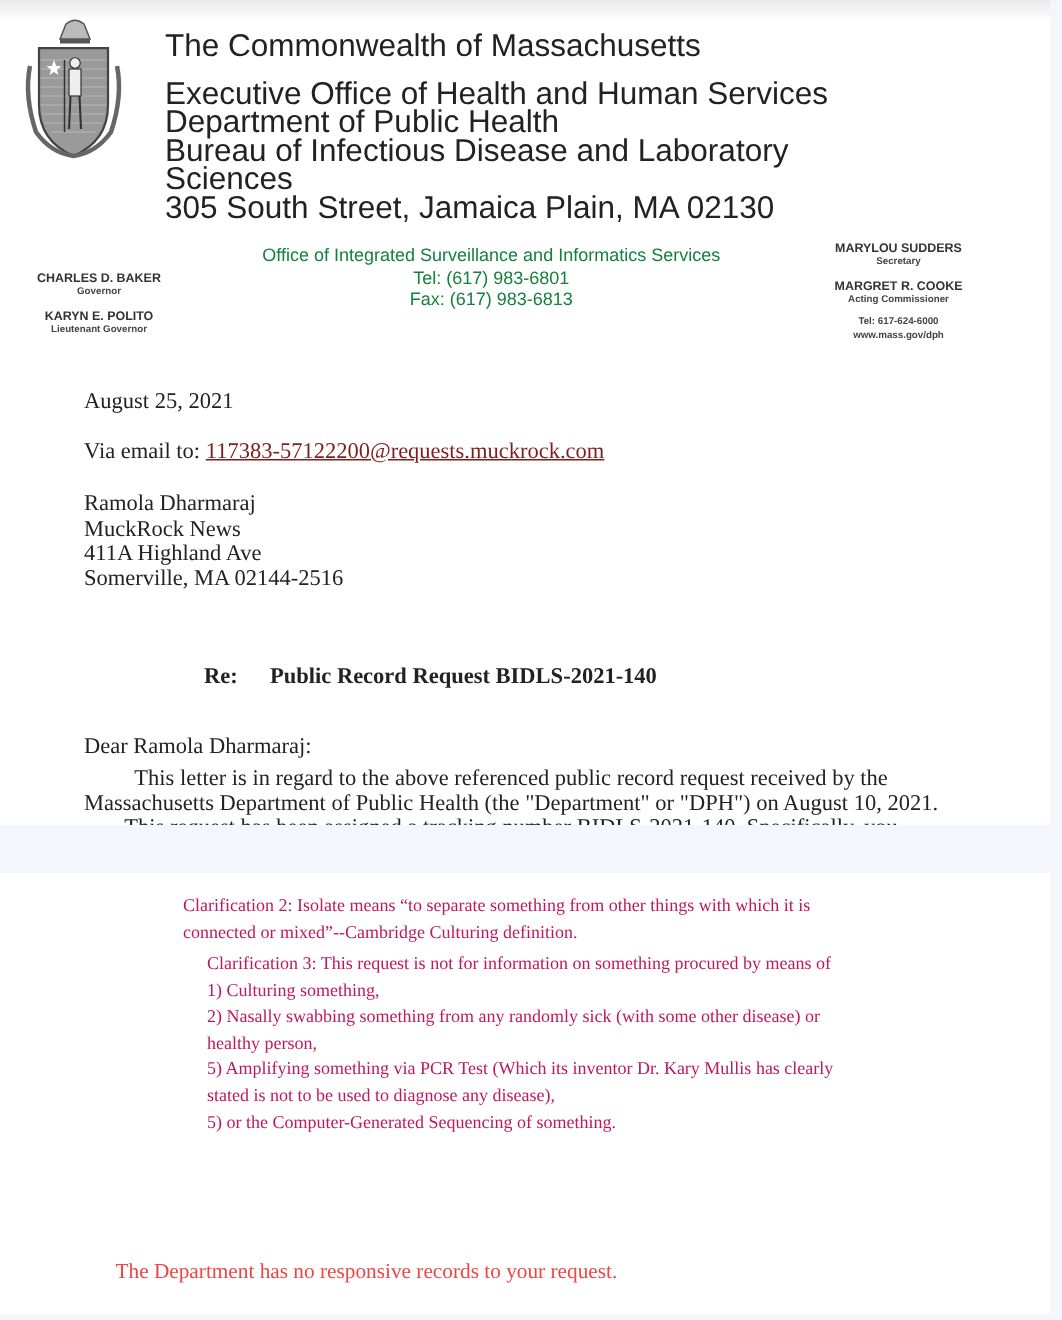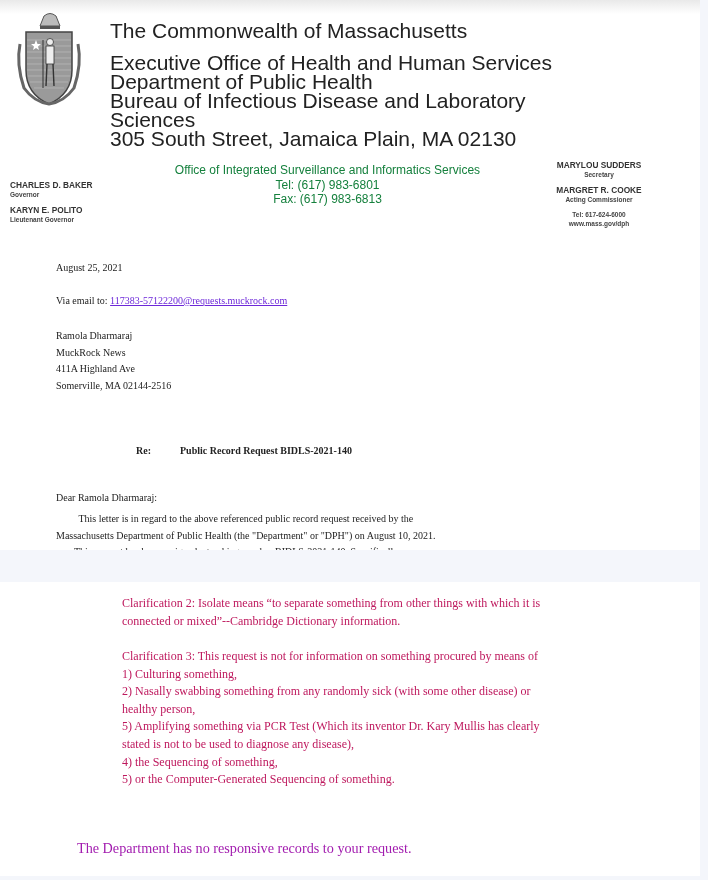--- a/index.html
+++ b/index.html
@@ -22,35 +22,35 @@
 
   .sans { font-family:"Liberation Sans", sans-serif; }
 
   .seal { position:absolute; left:14px; top:10px; width:70px; height:98px; }
 
   .hdr { position:absolute; left:110px; width:500px; text-align:left; color:#222; }
   .hdr-title { top:19px; font-size:21px; }
   .hdr-line { font-size:21px; line-height:19px; }
   #hdr-l1 { top:53px; }
 
-  .left-officials { position:absolute; left:10px; top:180px; width:112px; }
+  .left-officials { position:absolute; left:10px; top:180px; width:112px; text-align:center; }
   .right-officials { position:absolute; left:540px; top:160px; width:118px; text-align:center; }
   .off-name { font-weight:bold; font-size:8.3px; color:#333; line-height:10px; }
   .off-title { font-weight:bold; font-size:6.5px; color:#444; line-height:9px; margin-bottom:6px; }
   .off-small { font-weight:bold; font-size:6.5px; color:#444; line-height:9px; }
 
   .office { position:absolute; left:150px; top:163px; width:355px; text-align:center; font-size:12px; line-height:14.5px; color:#15803d; }
 
-  .body-text { position:absolute; font-size:10px; line-height:16.5px; color:#222; white-space:nowrap; }
-  a.email { color:#6d28d9; text-decoration:underline; }
+  .body-text { position:absolute; font-size:15px; line-height:16.5px; color:#222; white-space:nowrap; }
+  a.email { color:#7f1d1d; text-decoration:underline; }
   .re { font-weight:bold;margin-left:36px; }
   .re-label { display:inline-block; width:44px; }
 
   .p2 { position:absolute; left:122px; font-size:12px; line-height:17.6px; color:#be185d; white-space:nowrap; }
-  .p2-final { position:absolute; left:77px; top:258px; font-size:14.2px; color:#a21caf; white-space:nowrap; }
+  .p2-final { position:absolute; left:77px; top:258px; font-size:14.2px; color:#ef4444; white-space:nowrap; }
 </style>
 </head>
 <body>
 
 <div class="page" id="page1">
 
   <svg class="seal" viewBox="0 0 70 98">
     <path d="M30 6 q6-5 12 0 l4 10 -20 0 z" fill="#bbb" stroke="#555" stroke-width="1"></path>
     <rect x="26" y="16" width="20" height="3" fill="#555"></rect>
     <path d="M12 22 L58 22 L58 60 Q58 84 35 94 Q12 84 12 60 Z" fill="#9a9a9a" stroke="#444" stroke-width="1.5"></path>
@@ -126,28 +126,27 @@
   <div class="body-text" style="left:56px; top:511px;text-align:center;">
     <div>This letter is in regard to the above referenced public record request received by the</div>
     <div>Massachusetts Department of Public Health (the "Department" or "DPH") on August 10, 2021.</div>
     <div>This request has been assigned a tracking number BIDLS-2021-140. Specifically, you</div>
   </div>
 </div>
 
 <div class="page" id="page2">
   <div class="p2" style="top:13px;">
     <div>Clarification 2: Isolate means “to separate something from other things with which it is</div>
-    <div>connected or mixed”--Cambridge Dictionary information.</div>
+    <div>connected or mixed”--Cambridge Culturing definition.</div>
   </div>
 
-  <div class="p2" style="top:66px;">
+  <div class="p2" style="top:52px;margin-left:16px;">
     <div>Clarification 3: This request is not for information on something procured by means of</div>
     <div>1) Culturing something,</div>
     <div>2) Nasally swabbing something from any randomly sick (with some other disease) or</div>
     <div>healthy person,</div>
     <div>5) Amplifying something via PCR Test (Which its inventor Dr. Kary Mullis has clearly</div>
     <div>stated is not to be used to diagnose any disease),</div>
-    <div>4) the Sequencing of something,</div>
     <div>5) or the Computer-Generated Sequencing of something.</div>
   </div>
 
   <div class="p2-final">The Department has no responsive records to your request.</div>
 </div>
 
 </body></html>

